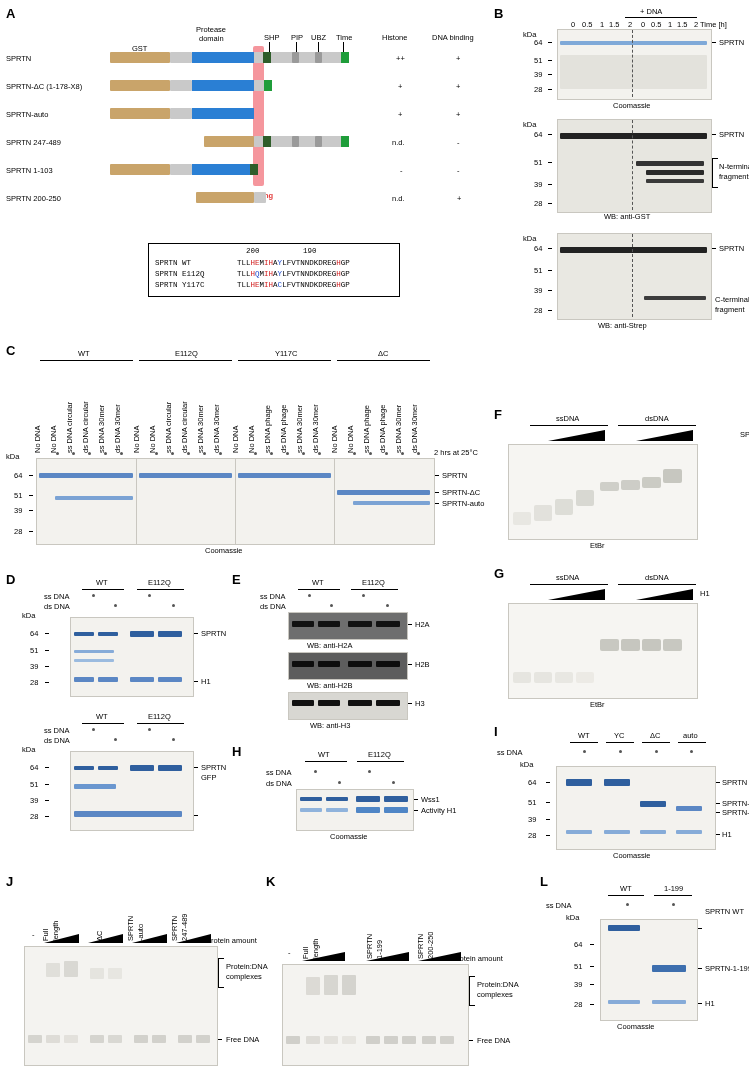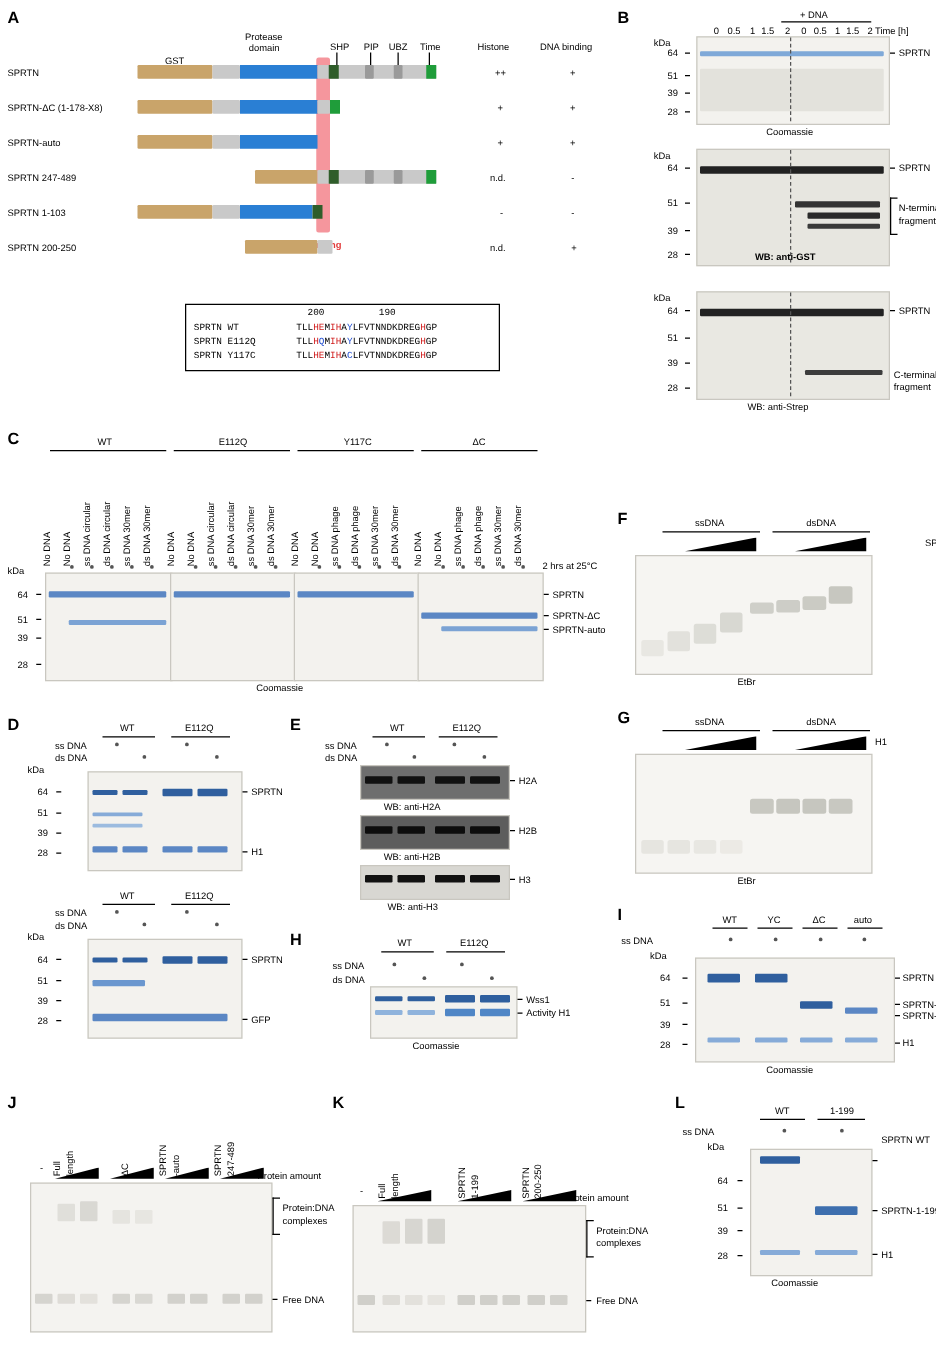--- a/index.html
+++ b/index.html
@@ -161,21 +161,21 @@
 <div class="lbl" style="left:534px;top:199px;">28</div>
 <div class="tick" style="left:548px;top:134px;"></div>
 <div class="tick" style="left:548px;top:162px;"></div>
 <div class="tick" style="left:548px;top:184px;"></div>
 <div class="tick" style="left:548px;top:203px;"></div>
 <div class="tick" style="left:712px;top:134px;"></div>
 <div class="lbl" style="left:719px;top:130px;">SPRTN</div>
 <div class="brk" style="left:712px;top:158px;width:5px;height:28px;"></div>
 <div class="lbl" style="left:719px;top:162px;">N-terminal</div>
 <div class="lbl" style="left:719px;top:172px;">fragments</div>
-<div class="lbl" style="left:604px;top:201px;font-weight:bold;">WB: anti-GST</div>
+<div class="lbl" style="left:604px;top:212px;">WB: anti-GST</div>
 
 <div class="lbl" style="left:523px;top:234px;">kDa</div>
 <div class="gel" style="left:557px;top:233px;width:153px;height:85px;background:#e9e8e2;"></div>
 <div class="band-dark" style="left:560px;top:247px;width:147px;height:6px;background:#222;"></div>
 <div class="band-dark" style="left:644px;top:296px;width:62px;height:4px;background:#3c3c3c;"></div>
 <div class="dash" style="left:632px;top:234px;height:83px;"></div>
 <div class="lbl" style="left:534px;top:244px;">64</div>
 <div class="lbl" style="left:534px;top:266px;">51</div>
 <div class="lbl" style="left:534px;top:286px;">39</div>
 <div class="lbl" style="left:534px;top:306px;">28</div>
@@ -338,21 +338,21 @@
 <div class="lbl" style="left:30px;top:780px;">51</div>
 <div class="lbl" style="left:30px;top:796px;">39</div>
 <div class="lbl" style="left:30px;top:812px;">28</div>
 <div class="tick" style="left:45px;top:767px;"></div>
 <div class="tick" style="left:45px;top:784px;"></div>
 <div class="tick" style="left:45px;top:800px;"></div>
 <div class="tick" style="left:45px;top:816px;"></div>
 <div class="tick" style="left:194px;top:767px;"></div>
 <div class="lbl" style="left:201px;top:763px;">SPRTN</div>
 <div class="tick" style="left:194px;top:815px;"></div>
-<div class="lbl" style="left:201px;top:811px;">GFP</div>
+<div class="lbl" style="left:201px;top:773px;">GFP</div>
 
 <div class="panel-letter" style="left:232px;top:572px;">E</div>
 <div class="lbl" style="left:312px;top:578px;">WT</div>
 <div class="ul" style="left:298px;top:589px;width:42px;"></div>
 <div class="lbl" style="left:362px;top:578px;">E112Q</div>
 <div class="ul" style="left:351px;top:589px;width:47px;"></div>
 <div class="lbl" style="left:260px;top:592px;">ss DNA</div>
 <div class="lbl" style="left:260px;top:602px;">ds DNA</div>
 <div class="dot" style="left:308px;top:594px;"></div>
 <div class="dot" style="left:330px;top:604px;"></div>

